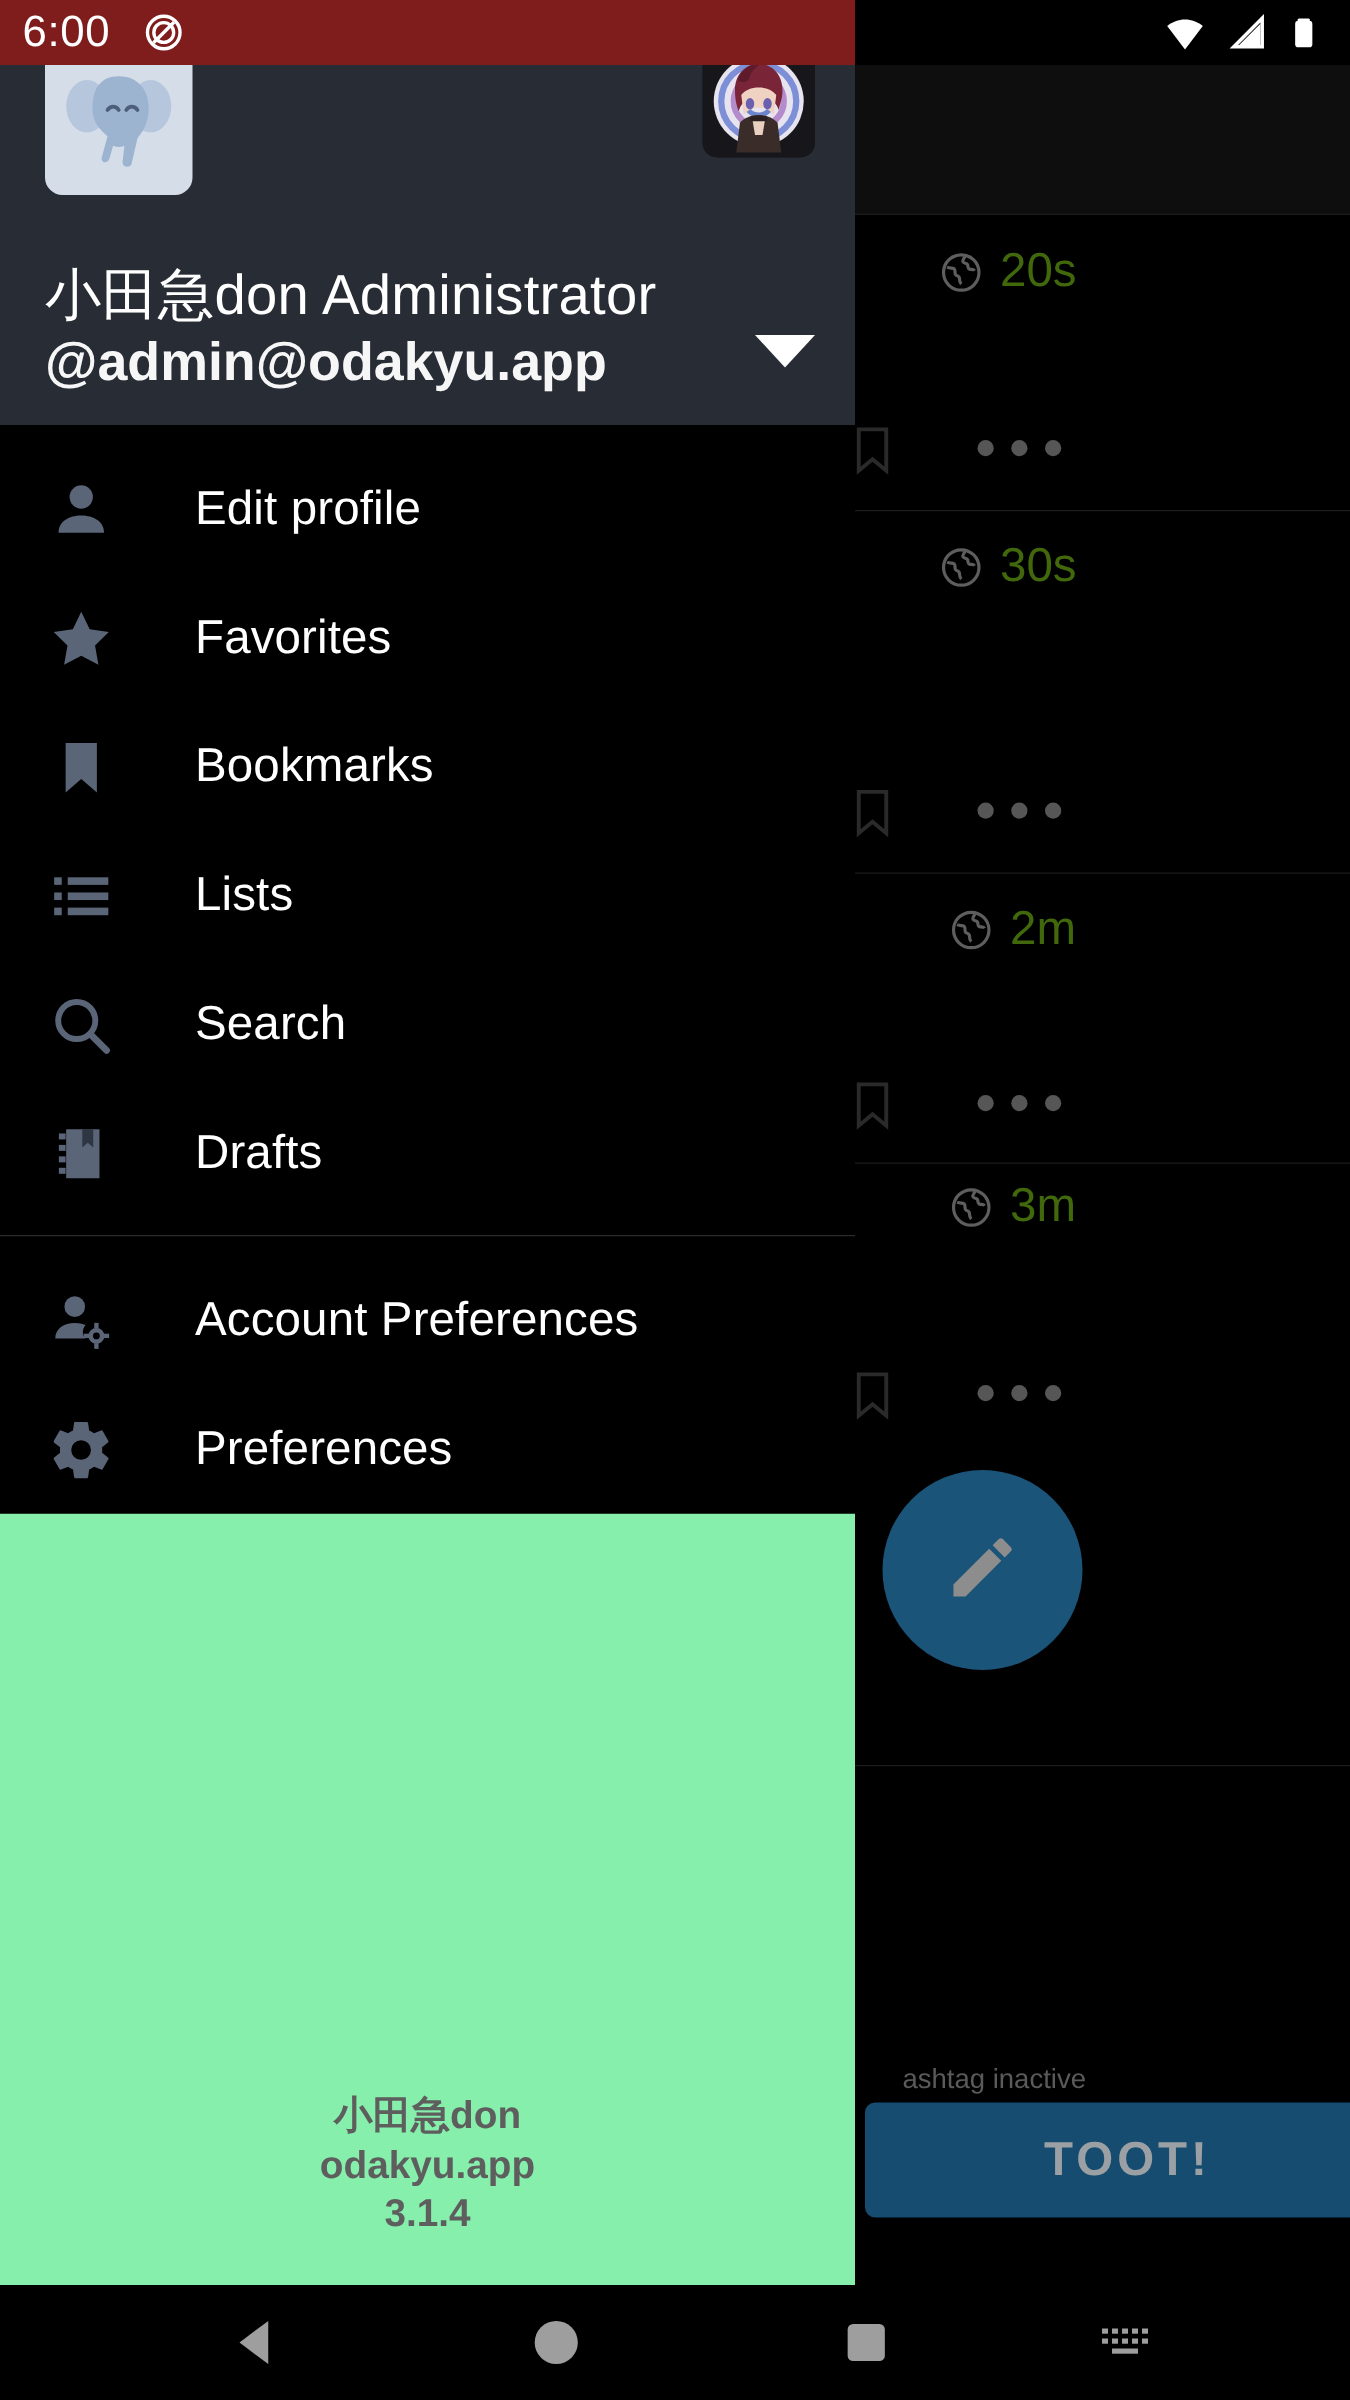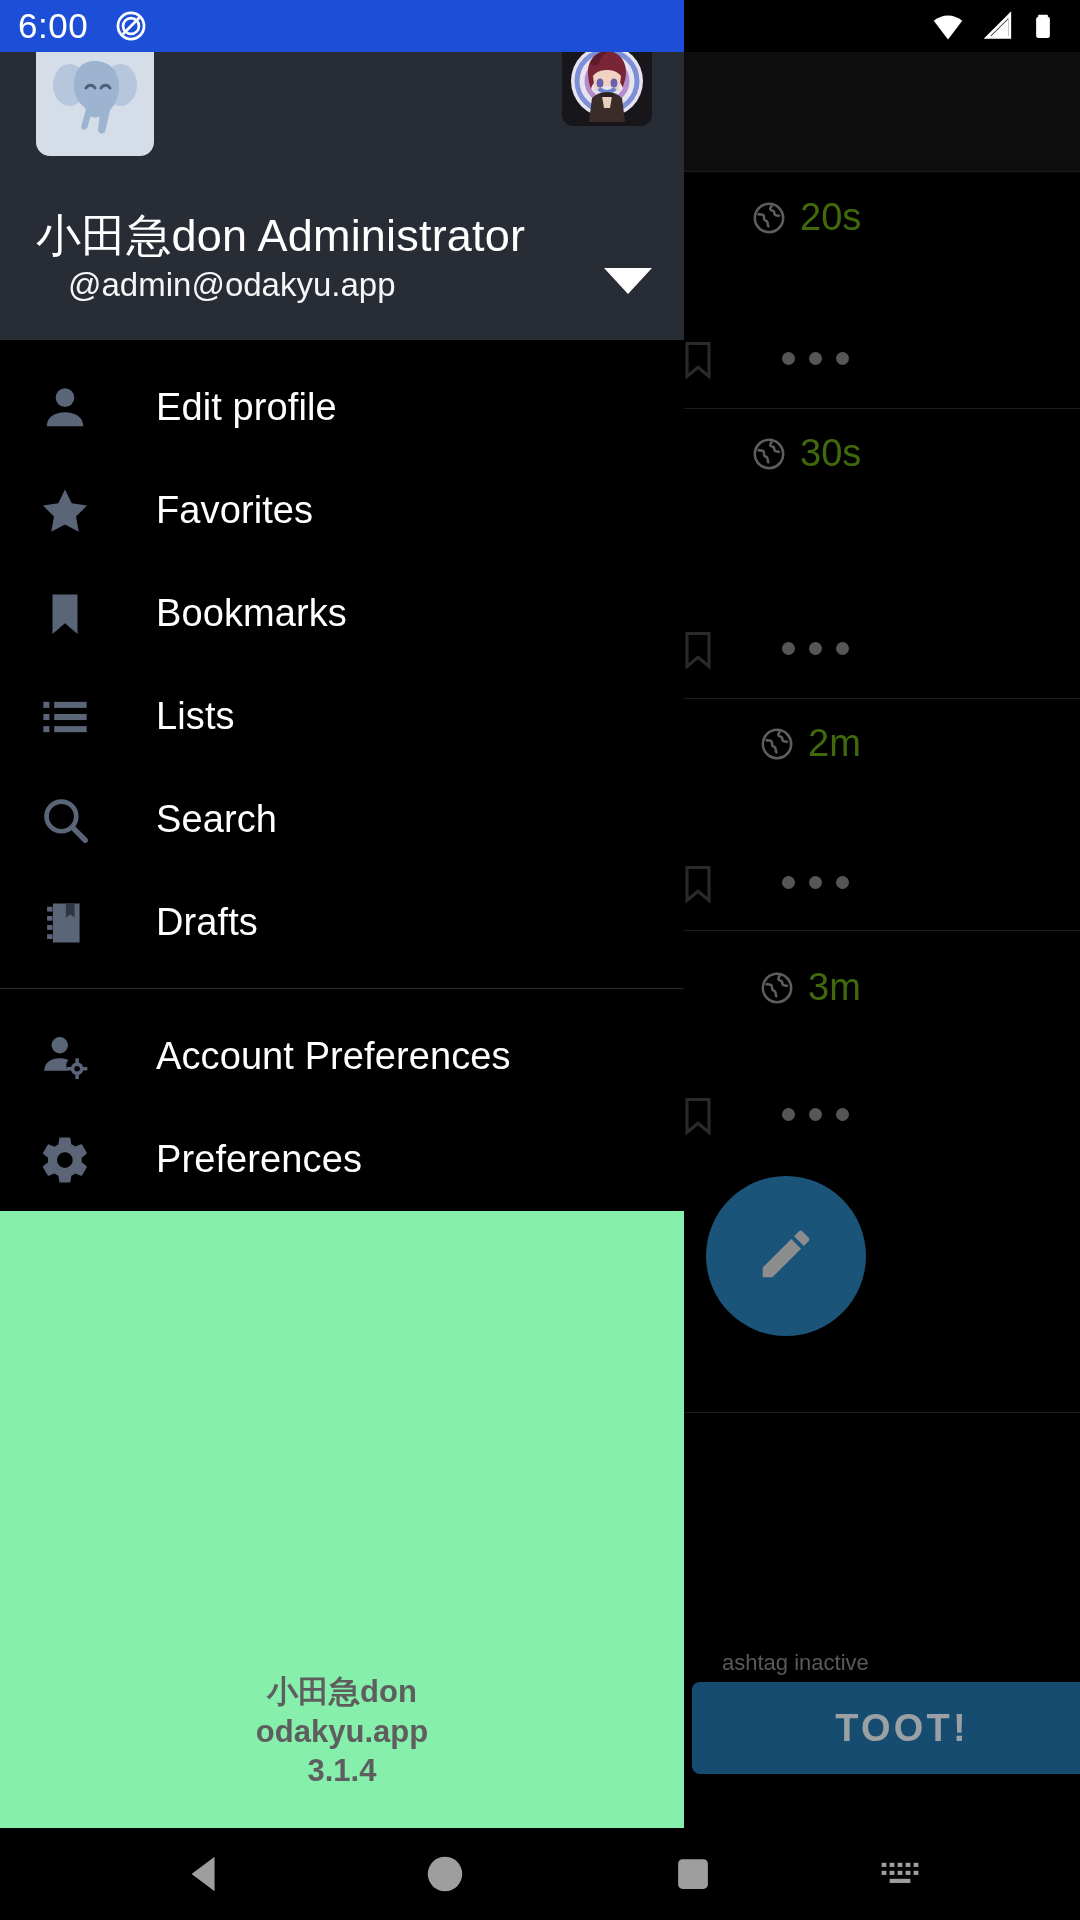--- a/index.html
+++ b/index.html
@@ -71,21 +71,21 @@
   .toot-btn span {
     color:#9aa0a3; font-size:38px; letter-spacing:3.2px; font-weight:700;
   }
 
   
   .status-bar {
     position:absolute; left:0; top:0;
     width:684px; height:52px;
     display:flex; align-items:center;
     padding:0 18px;
-    background:#1d4ed8;
+    background:#7f1d1d;
     z-index:20;
   }
   .status-time {
     color:#fff; font-size:35px; letter-spacing:.5px;
   }
   .status-icon-left {
     margin-left:26px; width:34px; height:34px; display:block;
   }
   .status-right {
     position:absolute; right:0; top:0;
@@ -128,22 +128,22 @@
     background:#131318;
   }
   .avatar-alt svg { width:90px; height:90px; display:block; }
   .acct-name {
     position:absolute; left:36px; top:206px;
     color:#fff; font-size:45px; font-weight:400;
     white-space:nowrap; letter-spacing:.2px;
   }
   .acct-handle {
     position:absolute; left:36px; top:266px;
-    color:#fff; font-size:33px; font-weight:400;
-    white-space:nowrap; opacity:.96;margin-left:32px;
+    color:#fff; font-size:43px; font-weight:700;
+    white-space:nowrap; opacity:.96;
   }
   .acct-caret {
     position:absolute; right:32px; top:268px;
     width:0; height:0;
     border-left:24px solid transparent;
     border-right:24px solid transparent;
     border-top:26px solid #fff;
   }
 
   
@@ -269,21 +269,21 @@
         <path d="M6 3h12v18l-6-5-6 5z" fill="none" stroke="#4e4e4e" stroke-width="1.7"></path>
       </svg>
     </div>
     <div class="dots-ghost" style="left:782px; top:876px;">
       <i></i>
         <i></i>
         <i></i>
     </div>
     <div class="hr-ghost" style="top:930px;"></div>
 
-    <div class="meta-row" style="left:760px; top:966px;">
+    <div class="meta-row" style="left:760px; top:944px;">
       <span class="g">
         <svg viewBox="0 0 24 24" width="34" height="34">
           <circle cx="12" cy="12" r="10" fill="none" stroke="#6f6f6f" stroke-width="1.8"></circle>
           <path d="M4 9c2 1 3 0 4 1s0 3 1 3.5 2 .5 2 2 .5 2.5 1 3M14 3c-.5 1.5-1.5 2-1 3s2 .5 2.5 1.5 0 2 1 2.5 2.5 0 3 1" fill="none" stroke="#6f6f6f" stroke-width="1.8"></path>
         </svg>
       </span>
       <span>3m</span>
     </div>
 
     <div class="bookmark-ghost" style="left:676px; top:1088px;">

